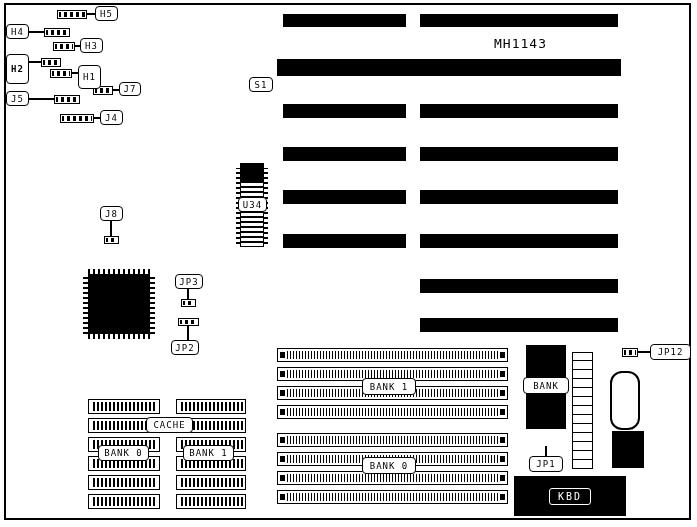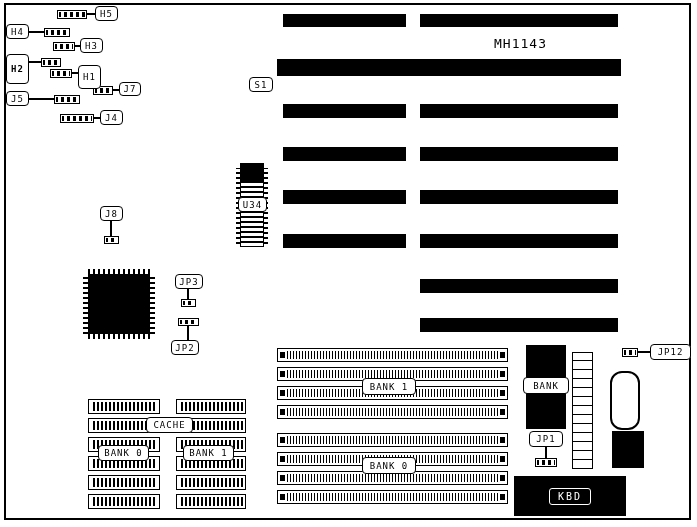--- a/index.html
+++ b/index.html
@@ -141,21 +141,21 @@
   <div class="lbl" style="left:6px;top:54px;width:23px;height:30px;font-weight:bold;">H2</div>
   <div class="lbl" style="left:78px;top:65px;width:23px;height:24px;">H1</div>
   <div class="lbl" style="left:119px;top:82px;width:22px;height:14px;">J7</div>
   <div class="lbl" style="left:6px;top:91px;width:23px;height:15px;">J5</div>
   <div class="lbl" style="left:100px;top:110px;width:23px;height:15px;">J4</div>
   <div class="lbl" style="left:249px;top:77px;width:24px;height:15px;">S1</div>
   <div class="lbl" style="left:100px;top:206px;width:23px;height:15px;">J8</div>
   <div class="lbl" style="left:238px;top:197px;width:29px;height:15px;">U34</div>
   <div class="lbl" style="left:175px;top:274px;width:28px;height:15px;">JP3</div>
   <div class="lbl" style="left:171px;top:340px;width:28px;height:15px;">JP2</div>
-  <div class="lbl" style="left:529px;top:431px;width:34px;height:16px;">JP1</div>
+  <div class="lbl" style="left:529px;top:456px;width:34px;height:16px;">JP1</div>
   <div class="lbl" style="left:650px;top:344px;width:41px;height:16px;">JP12</div>
   <div class="lbl" style="left:146px;top:417px;width:47px;height:16px;">CACHE</div>
   <div class="lbl" style="left:98px;top:445px;width:51px;height:16px;">BANK 0</div>
   <div class="lbl" style="left:183px;top:445px;width:51px;height:16px;">BANK 1</div>
   <div class="lbl" style="left:362px;top:378px;width:54px;height:17px;">BANK 1</div>
   <div class="lbl" style="left:362px;top:457px;width:54px;height:17px;">BANK 0</div>
   <div class="lbl" style="left:523px;top:377px;width:46px;height:17px;">BANK</div>
 </div>
 
 </body></html>

